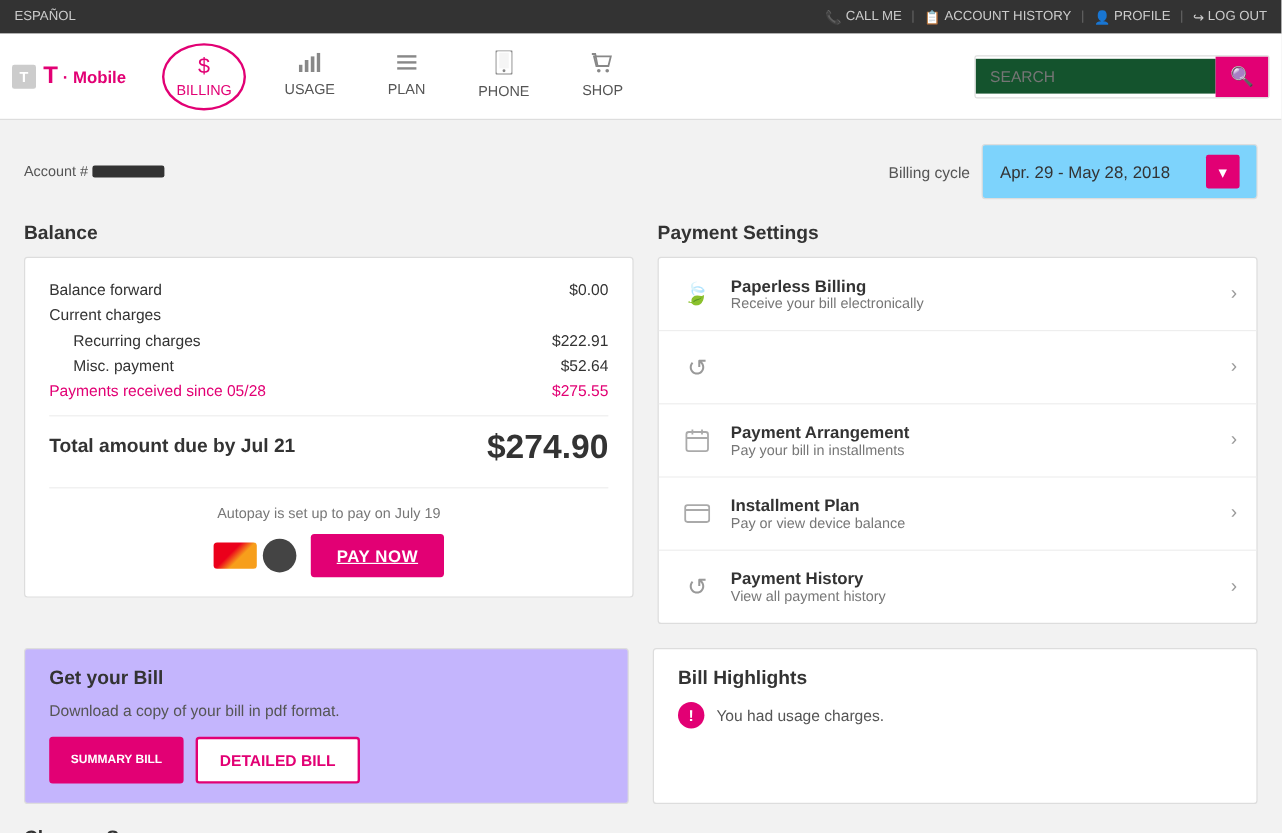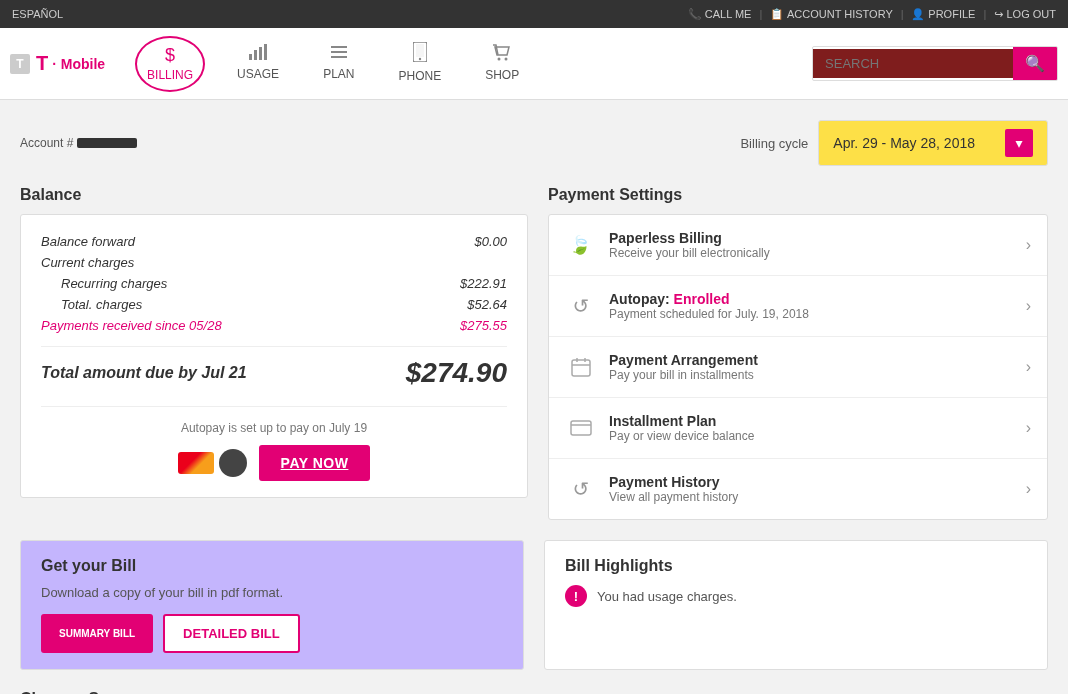--- a/index.html
+++ b/index.html
@@ -54,21 +54,21 @@
     }
     .nav-icon { font-size: 18px; margin-bottom: 2px; }
     .nav-search {
       display: flex; align-items: center; margin-left: auto;
     }
     .search-box {
       display: flex; align-items: center; border: 1px solid #ddd; border-radius: 2px; overflow: hidden;
     }
     .search-box input {
       border: none; outline: none; padding: 7px 12px; font-size: 13px; width: 200px;
-      color: #999; background: #7f1d1d;
+      color: #999; background: #14532d;
     }
     .search-box button {
       background: #e20074; border: none; color: #fff; padding: 7px 12px; cursor: pointer; font-size: 16px;
     }
 
     
     .main { padding: 20px; }
 
     
     .bill-header {
@@ -77,39 +77,39 @@
     .bill-title h1 { font-size: 26px; font-weight: bold; color: #333; }
     .bill-title .account-num { font-size: 12px; color: #555; display: flex; align-items: center; gap: 4px; }
     .account-redact {
       display: inline-block; background: #333; width: 60px; height: 10px; border-radius: 2px; vertical-align: middle;
     }
     .billing-cycle {
       display: flex; align-items: center; gap: 10px; font-size: 13px; color: #555;
     }
     .billing-cycle-box {
       display: flex; align-items: center; border: 1px solid #ddd; border-radius: 3px;
-      background: #fde047; padding: 8px 14px; font-size: 14px; color: #333; gap: 30px;
+      background: #7dd3fc; padding: 8px 14px; font-size: 14px; color: #333; gap: 30px;
     }
     .billing-cycle-box .chevron-down {
       background: #e20074; color: #fff; width: 28px; height: 28px;
       display: flex; align-items: center; justify-content: center; border-radius: 2px; font-size: 14px;
     }
 
     
     .two-col { display: flex; gap: 20px; }
     .col-left { flex: 1; }
     .col-right { width: 500px; }
 
     
     .section-title { font-size: 16px; font-weight: bold; color: #333; margin-bottom: 10px; }
     .balance-card {
       background: #fff; border: 1px solid #ddd; border-radius: 3px; padding: 16px 20px; margin-bottom: 20px;
     }
     .balance-row {
-      display: flex; justify-content: space-between; align-items: center; padding: 3px 0; font-style: italic;
+      display: flex; justify-content: space-between; align-items: center; padding: 3px 0;
     }
     .balance-row.indent { padding-left: 20px; }
     .balance-row.payment { color: #e20074; }
     .balance-row.total {
       font-size: 16px; font-weight: bold; margin-top: 10px; padding-top: 10px; border-top: 1px solid #eee;
     }
     .total-amount { font-size: 28px; font-weight: bold; }
     .autopay-row {
       display: flex; flex-direction: column; align-items: center; margin-top: 14px; padding-top: 14px;
       border-top: 1px solid #eee;
@@ -307,21 +307,21 @@
         </div>
         <div class="balance-row">
           <span>Current charges</span>
           <span></span>
         </div>
         <div class="balance-row indent">
           <span>Recurring charges</span>
           <span>$222.91</span>
         </div>
         <div class="balance-row indent">
-          <span>Total. charges</span>
+          <span>Misc. payment</span>
           <span>$52.64</span>
         </div>
         <div class="balance-row payment" style="cursor:pointer;">
           <span>Payments received since 05/28</span>
           <span>$275.55</span>
         </div>
         <div class="balance-row total">
           <span>Total amount due by Jul 21</span>
           <span class="total-amount">$274.90</span>
         </div>
@@ -350,27 +350,20 @@
               <div class="ps-title">Paperless Billing</div>
               <div class="ps-subtitle">Receive your bill electronically</div>
             </div>
           </div>
           <span class="ps-chevron">›</span>
         </div>
 
         <div class="ps-item">
           <div class="ps-item-left">
             <div class="ps-icon" style="font-size:20px;color:#999;">↺</div>
-            <div class="ps-text">
-              <div class="ps-title">
-                <span>Autopay:</span>
-                <span class="enrolled"> Enrolled</span>
-              </div>
-              <div class="ps-subtitle">Payment scheduled for July. 19, 2018</div>
-            </div>
           </div>
           <span class="ps-chevron">›</span>
         </div>
 
         <div class="ps-item">
           <div class="ps-item-left">
             <div class="ps-icon">
               <svg width="22" height="22" viewBox="0 0 22 22" fill="none">
                   <rect x="2" y="4" width="18" height="16" rx="2" stroke="#aaa" stroke-width="1.5"></rect>
                   <path d="M7 2v4M15 2v4M2 9h18" stroke="#aaa" stroke-width="1.5"></path>

